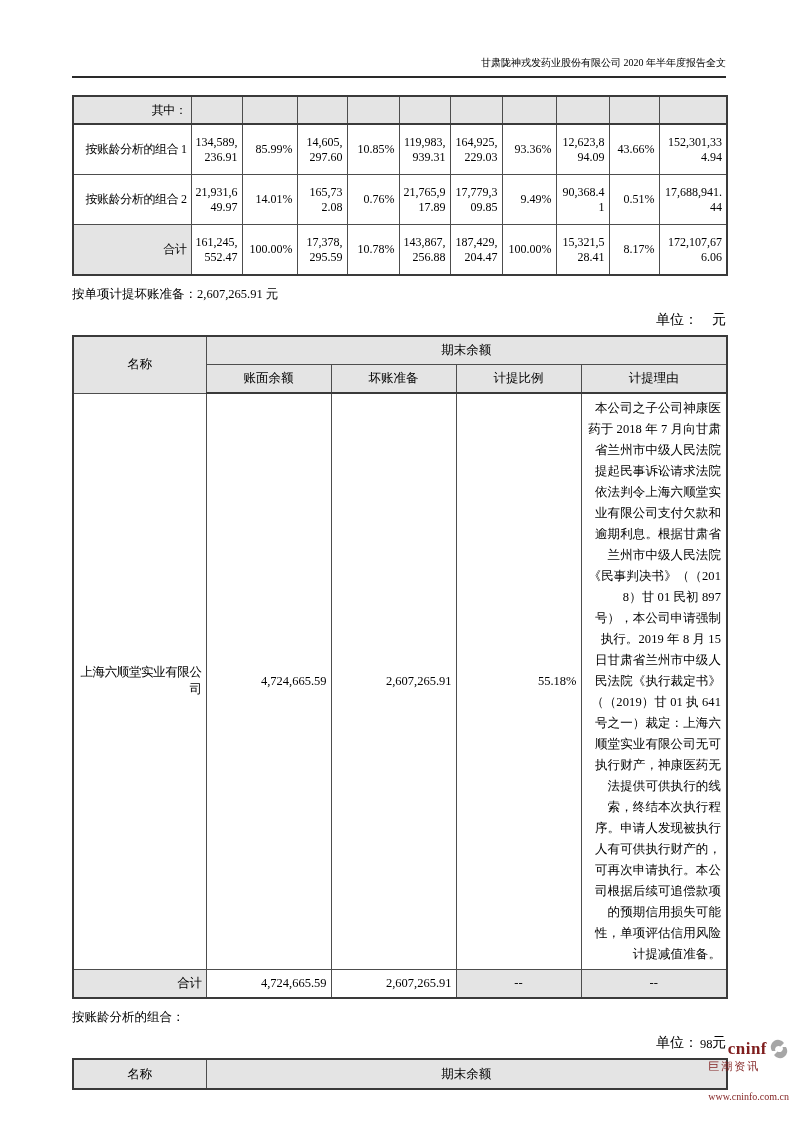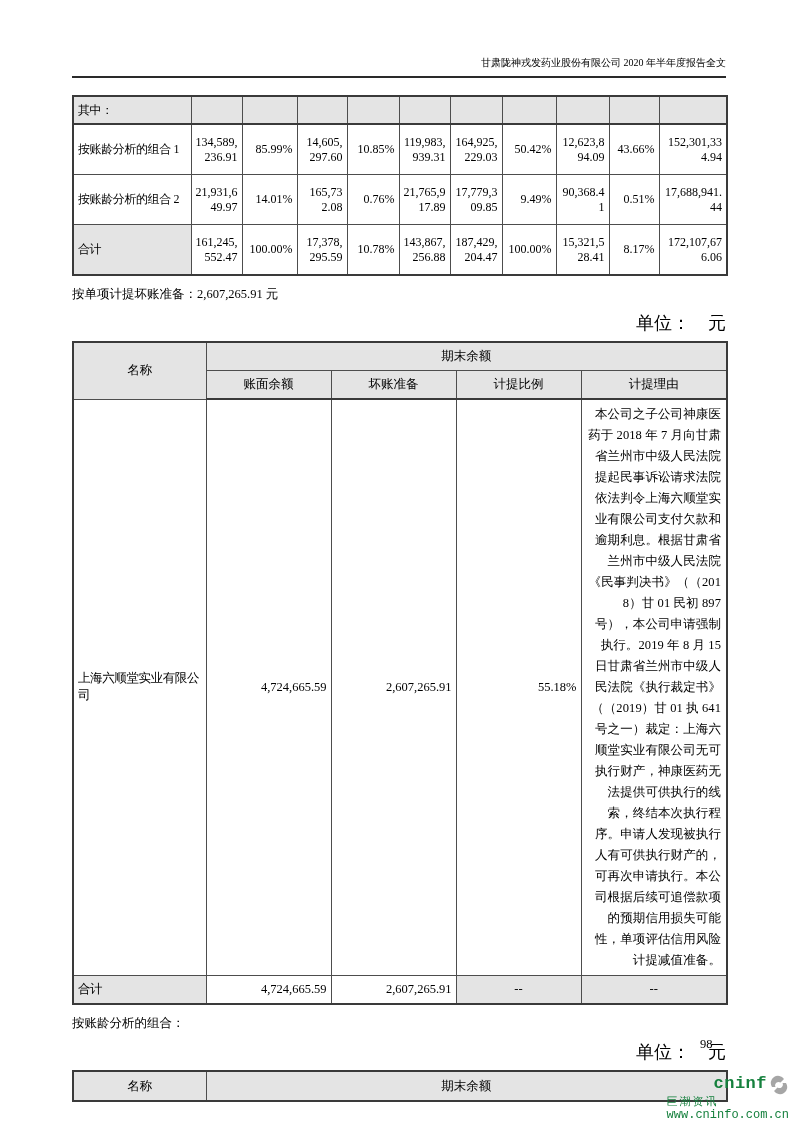--- a/index.html
+++ b/index.html
@@ -29,21 +29,21 @@
   }
   table.outer{border:2px solid #3a3a3a;}
   td{
     border:1px solid #4d4d4d;
     font-size:12px;
     padding:2px 4px;
     vertical-align:middle;
     word-break:break-all;
   }
   .gray{background:#e4e4e4;}
-  .lbl{text-align:left;white-space:nowrap;letter-spacing:-0.4px;overflow:visible;}
+  .lbl{text-align:right;white-space:nowrap;letter-spacing:-0.4px;overflow:visible;}
   .num{text-align:right;}
   .ctr{text-align:center;}
   .t1 tr.hdr td{height:22px;border-bottom:2px solid #3a3a3a;}
   .t1 tr.data td{height:45px;}
   .t2 td{font-size:12.5px;}
   .t2 tr.h1 td, .t2 tr.h2 td{height:23px;text-align:center;}
   .t2 tr.h2 td{border-bottom:2px solid #3a3a3a;}
   .t2 td.reason{
     text-align:right;
     font-size:12.5px;
@@ -53,43 +53,43 @@
     letter-spacing:0.1px;
   }
   .t2 tr.total td{height:23px;}
   .t3 td{height:24px;text-align:center;font-size:12.5px;}
   .note{
     font-size:12.5px;
     margin:10px 0 0 72px;
     width:654px;
   }
   .unit{
-    font-size:18px;
+    font-size:14px;
     margin:8px 0 6px 72px;
     width:654px;
     text-align:right;
   }
   .page-number{
     position:absolute;
     left:700px;top:1037px;
     font-size:12.5px;
   }
   .cninfo-logo{
     position:absolute;
-    right:4px;bottom:0;
-    color:#15803d;
+    right:4px;bottom:20px;
+    color:#7f1d1d;
     text-align:center;
     line-height:1.1;
-    font-family:Liberation Mono, monospace;
+    font-family:Liberation Serif, serif;
   }
   .logo-row{display:flex;align-items:center;justify-content:flex-end;gap:2px;}
   .logo-word{font-size:17px;font-weight:bold;letter-spacing:0.5px;}
   .logo-swirl{width:20px;height:20px;}
   .logo-sub{font-size:11px;letter-spacing:2px;margin-top:1px;text-align:left;padding-right:22px;}
-  .logo-url{font-size:12px;margin-top:1px;}
+  .logo-url{font-size:10px;margin-top:19px;}
   .mt17{margin-top:17px;}
 </style>
 </head>
 <body>
 
 <div class="page">
 
   <div class="content doc-header">甘肃陇神戎发药业股份有限公司 2020 年半年度报告全文</div>
 
   <table class="t1 outer mt17">
@@ -121,21 +121,21 @@
       <td class="gray"></td>
     </tr>
     <tr class="data">
       <td class="lbl">按账龄分析的组合 1</td>
       <td class="num">134,589,236.91</td>
       <td class="num">85.99%</td>
       <td class="num">14,605,297.60</td>
       <td class="num">10.85%</td>
       <td class="num">119,983,939.31</td>
       <td class="num">164,925,229.03</td>
-      <td class="num">50.42%</td>
+      <td class="num">93.36%</td>
       <td class="num">12,623,894.09</td>
       <td class="num">43.66%</td>
       <td class="num">152,301,334.94</td>
     </tr>
     <tr class="data">
       <td class="lbl">按账龄分析的组合 2</td>
       <td class="num">21,931,649.97</td>
       <td class="num">14.01%</td>
       <td class="num">165,732.08</td>
       <td class="num">0.76%</td>

